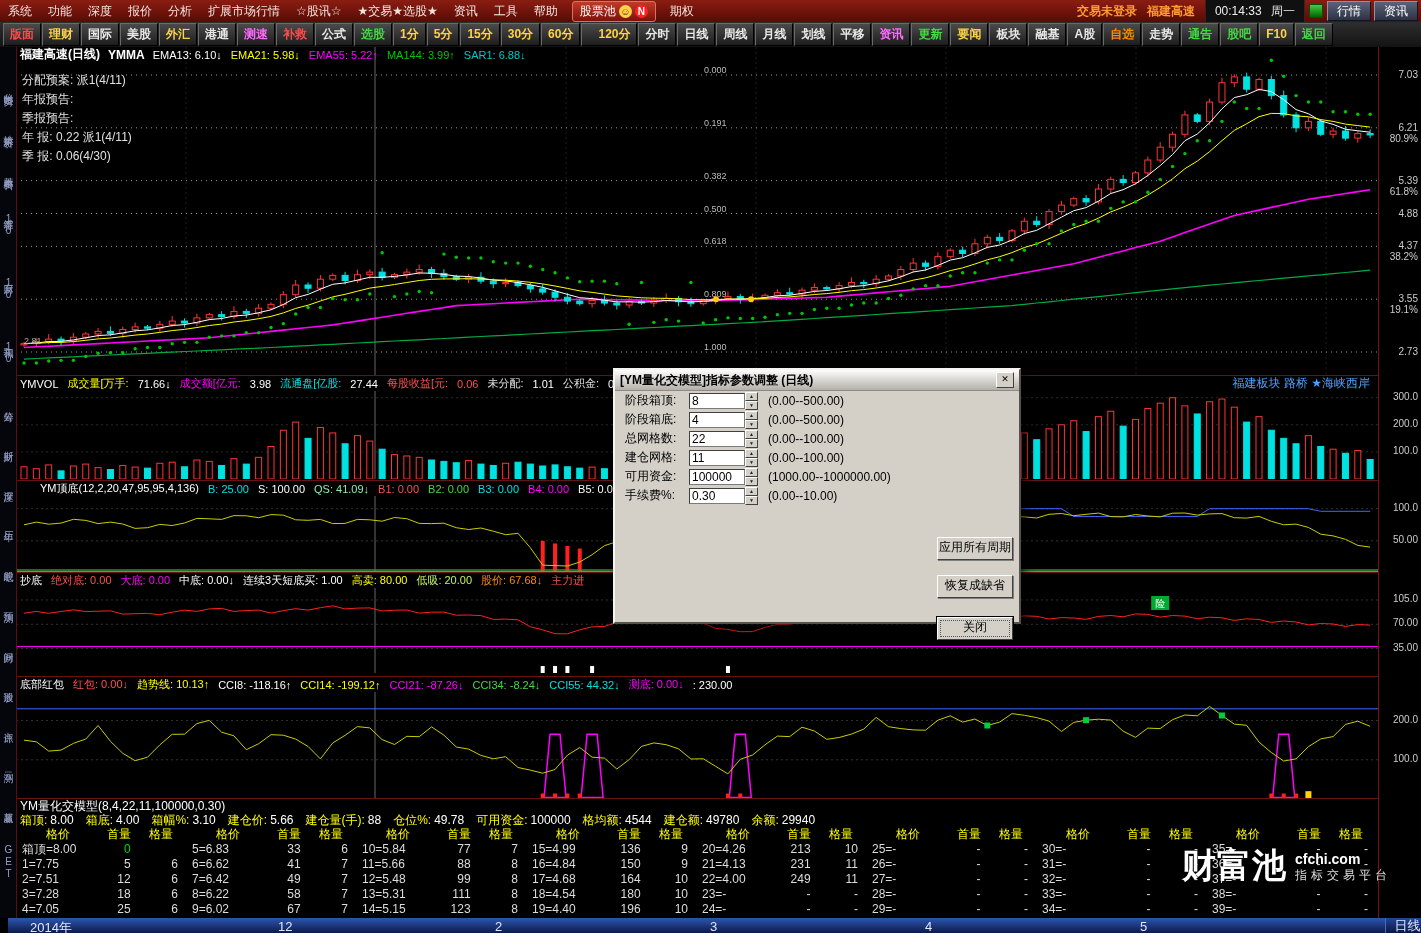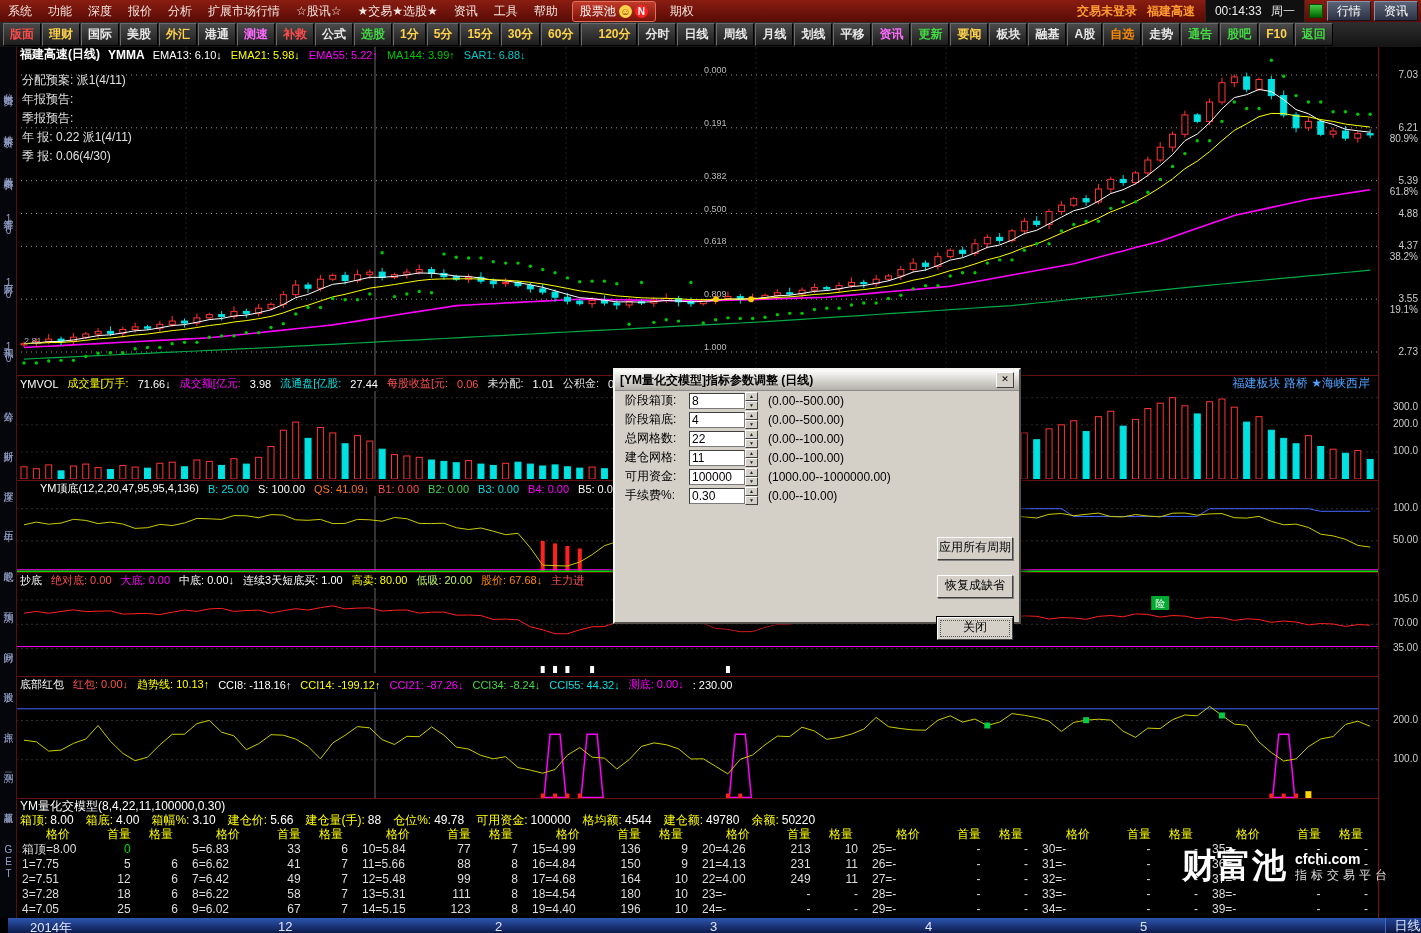--- a/index.html
+++ b/index.html
@@ -701,21 +701,21 @@
         <rect x="1338.8" y="59.54838709677419" width="6" height="28.451612903225808" fill="#000" stroke="#ff3434"></rect>
         <rect x="1351.1499999999999" y="68.49032258064516" width="6" height="19.509677419354844" fill="#00e2e2" stroke="#00e2e2"></rect>
       </svg>
   </div>
 
   <div class="panel sub" style="top:480px;height:92px;">
     <div class="phead" id="ymtd-head">
         <div class="seg" style="color: rgb(255, 255, 255); margin-left: 20px;">YM顶底(12,2,20,47,95,95,4,136)</div>
         <div class="seg" style="color: rgb(0, 224, 224);">B: 25.00</div>
         <div class="seg" style="color: rgb(255, 255, 255);">S: 100.00</div>
-        <div class="seg" style="color: #f97316;">QS: 41.09↓</div>
+        <div class="seg" style="color: #86efac;">QS: 41.09↓</div>
         <div class="seg" style="color: rgb(255, 80, 80);">B1: 0.00</div>
         <div class="seg" style="color: rgb(67, 217, 67);">B2: 0.00</div>
         <div class="seg" style="color: rgb(0, 224, 224);">B3: 0.00</div>
         <div class="seg" style="color: rgb(255, 0, 255);">B4: 0.00</div>
         <div class="seg" style="color: rgb(255, 255, 255);">B5: 0.00</div>
         <div class="seg" style="color: rgb(255, 255, 0);">B6: 0.0</div>
       </div>
     <svg id="svg-ymtd" width="1362" height="77" style="top:15px;">
         <line x1="0" y1="12.714285714285708" x2="1362" y2="12.714285714285708" stroke="#333" stroke-dasharray="2,3"></line>
         <line x1="0" y1="44.857142857142854" x2="1362" y2="44.857142857142854" stroke="#333" stroke-dasharray="2,3"></line>
@@ -806,21 +806,21 @@
     <div class="model-summary" id="model-summary">
         <div class="sum-item"><span class="sum-l">箱顶:</span><span class="sum-v">8.00</span></div>
         <div class="sum-item"><span class="sum-l">箱底:</span><span class="sum-v">4.00</span></div>
         <div class="sum-item"><span class="sum-l">箱幅%:</span><span class="sum-v">3.10</span></div>
         <div class="sum-item"><span class="sum-l">建仓价:</span><span class="sum-v">5.66</span></div>
         <div class="sum-item"><span class="sum-l">建仓量(手):</span><span class="sum-v">88</span></div>
         <div class="sum-item"><span class="sum-l">仓位%:</span><span class="sum-v">49.78</span></div>
         <div class="sum-item"><span class="sum-l">可用资金:</span><span class="sum-v">100000</span></div>
         <div class="sum-item"><span class="sum-l">格均额:</span><span class="sum-v">4544</span></div>
         <div class="sum-item"><span class="sum-l">建仓额:</span><span class="sum-v">49780</span></div>
-        <div class="sum-item"><span class="sum-l">余额:</span><span class="sum-v">50220</span></div>
+        <div class="sum-item"><span class="sum-l">余额:</span><span class="sum-v">29940</span></div>
       </div>
     <div class="grid-table" id="grid-table">
         <div class="tgroup">
           <div class="trow thead">
             <div class="tc-price">格价</div>
             <div class="tc-num">首量</div>
             <div class="tc-num">格量</div>
           </div>
           <div class="trow">
             <div class="tc-price">箱顶=8.00</div>
@@ -1080,21 +1080,21 @@
       <div class="scale-label" style="top: 75px;">6.21</div>
       <div class="scale-label" style="top: 86px;">80.9%</div>
       <div class="scale-label" style="top: 128px;">5.39</div>
       <div class="scale-label" style="top: 139px;">61.8%</div>
       <div class="scale-label" style="top: 161px;">4.88</div>
       <div class="scale-label" style="top: 193px;">4.37</div>
       <div class="scale-label" style="top: 204px;">38.2%</div>
       <div class="scale-label" style="top: 246px;">3.55</div>
       <div class="scale-label" style="top: 257px;">19.1%</div>
       <div class="scale-label" style="top: 299px;">2.73</div>
-      <div class="scale-label" style="top: 354px;">300.0</div>
+      <div class="scale-label" style="top: 344px;">300.0</div>
       <div class="scale-label" style="top: 371px;">200.0</div>
       <div class="scale-label" style="top: 398px;">100.0</div>
       <div class="scale-label" style="top: 455px;">100.0</div>
       <div class="scale-label" style="top: 487px;">50.00</div>
       <div class="scale-label" style="top: 546px;">105.0</div>
       <div class="scale-label" style="top: 570px;">70.00</div>
       <div class="scale-label" style="top: 595px;">35.00</div>
       <div class="scale-label" style="top: 667px;">200.0</div>
       <div class="scale-label" style="top: 706px;">100.0</div>
     </div>

